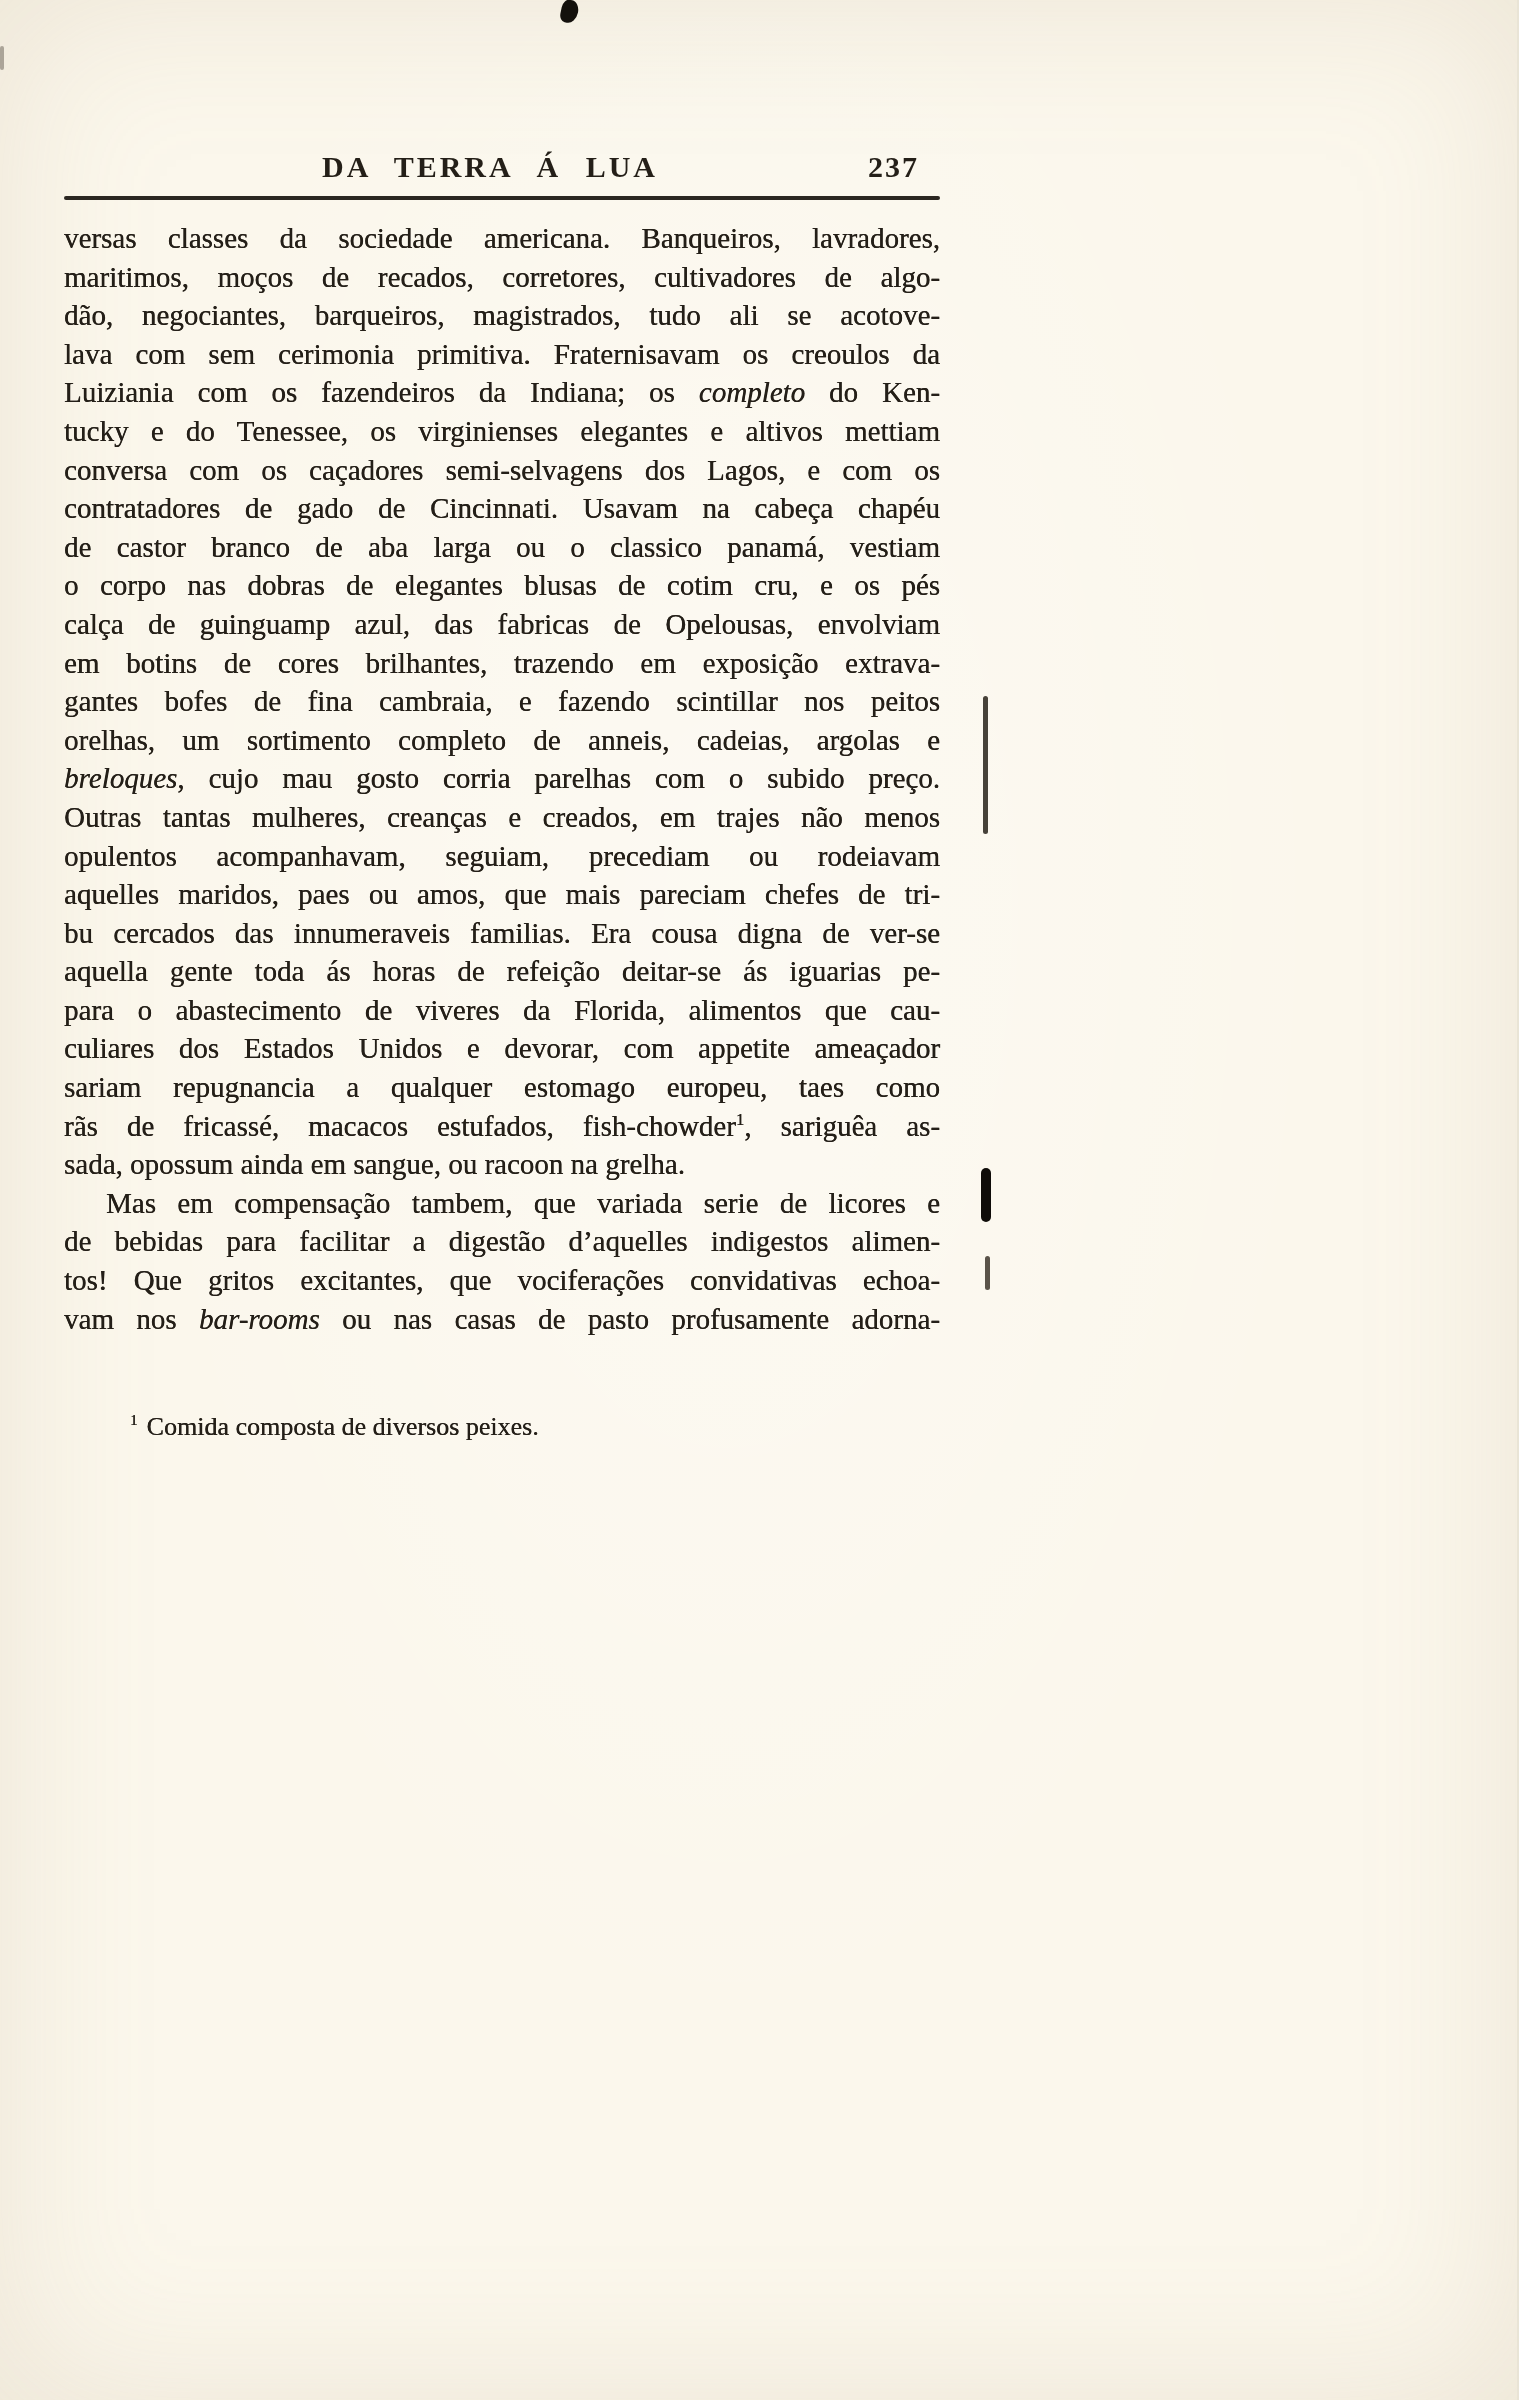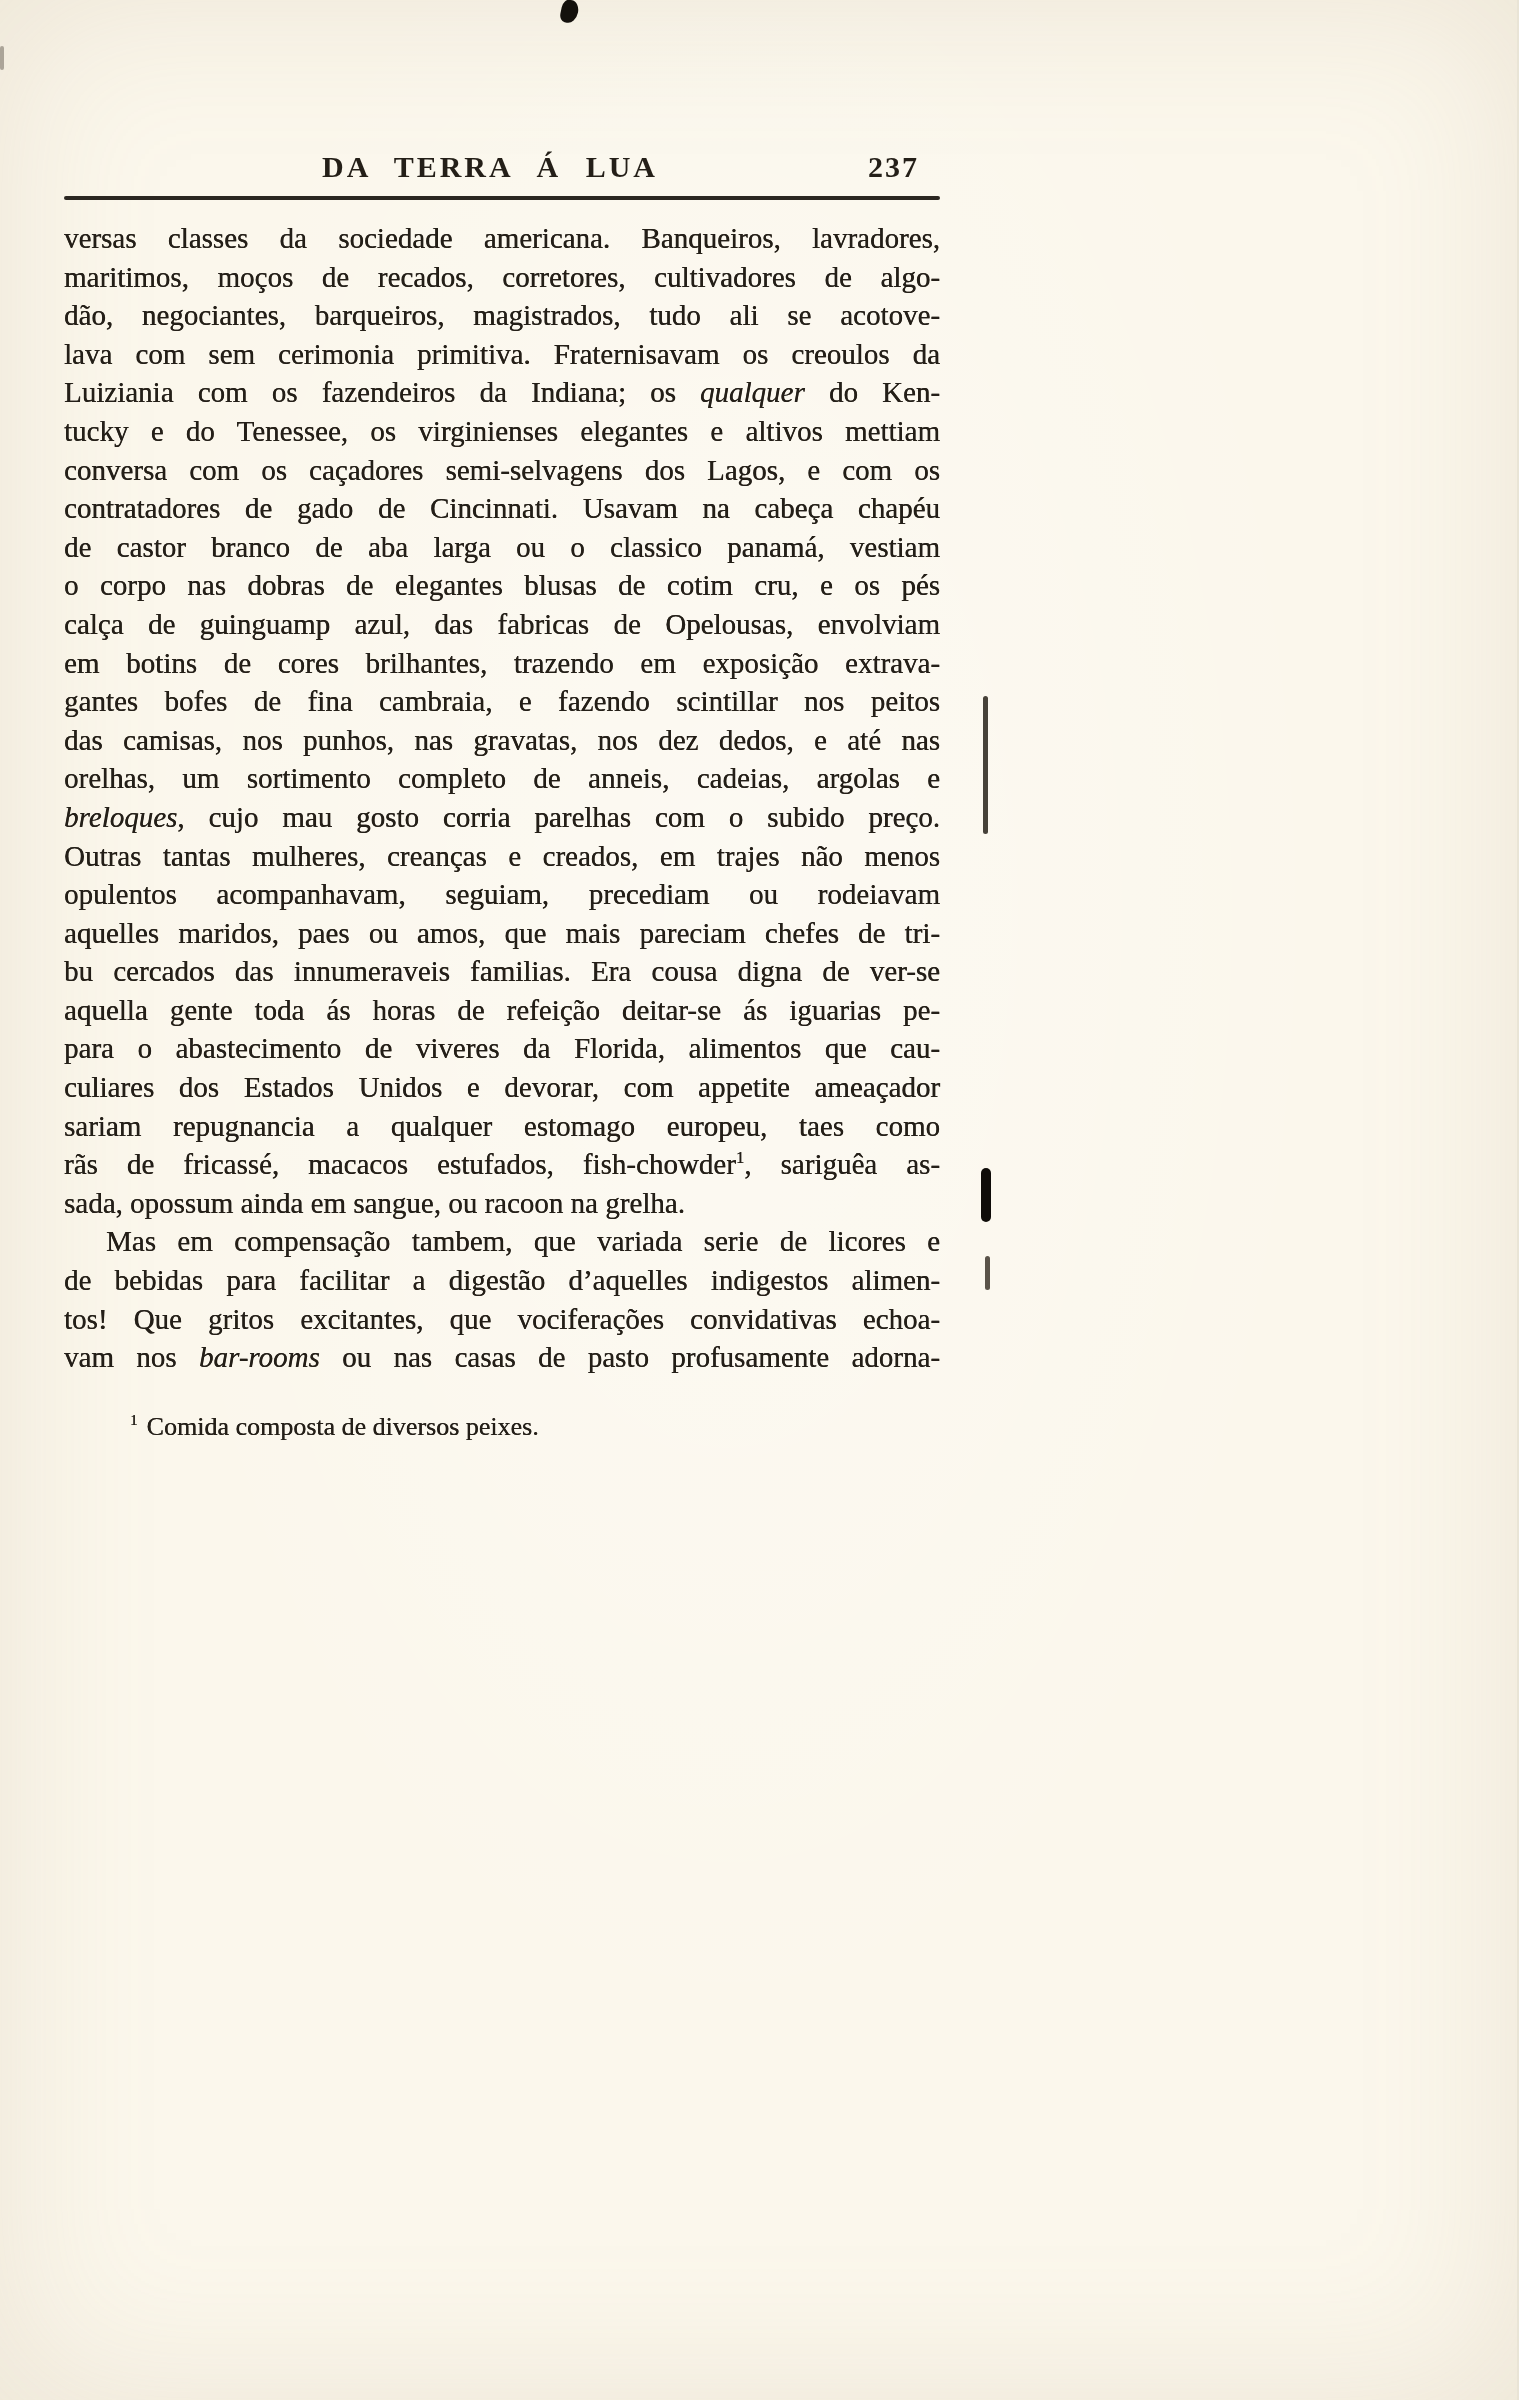--- a/index.html
+++ b/index.html
@@ -135,30 +135,29 @@
 
   <div class="running-head-title">DA TERRA Á LUA</div>
   <div class="running-head-page">237</div>
   <div class="head-rule"></div>
 
   <div class="body-text">
       <div class="line"><span>versas classes da sociedade americana. Banqueiros, lavradores,</span></div>
       <div class="line"><span>maritimos, moços de recados, corretores, cultivadores de algo-</span></div>
       <div class="line"><span>dão, negociantes, barqueiros, magistrados, tudo ali se acotove-</span></div>
       <div class="line"><span>lava com sem cerimonia primitiva. Fraternisavam os creoulos da</span></div>
-      <div class="line"><span>Luiziania com os fazendeiros da Indiana; os </span><span class="it">qualquer</span><span> do Ken-</span></div>
+      <div class="line"><span>Luiziania com os fazendeiros da Indiana; os </span><span class="it">completo</span><span> do Ken-</span></div>
       <div class="line"><span>tucky e do Tenessee, os virginienses elegantes e altivos mettiam</span></div>
       <div class="line"><span>conversa com os caçadores semi-selvagens dos Lagos, e com os</span></div>
       <div class="line"><span>contratadores de gado de Cincinnati. Usavam na cabeça chapéu</span></div>
       <div class="line"><span>de castor branco de aba larga ou o classico panamá, vestiam</span></div>
       <div class="line"><span>o corpo nas dobras de elegantes blusas de cotim cru, e os pés</span></div>
       <div class="line"><span>calça de guinguamp azul, das fabricas de Opelousas, envolviam</span></div>
       <div class="line"><span>em botins de cores brilhantes, trazendo em exposição extrava-</span></div>
       <div class="line"><span>gantes bofes de fina cambraia, e fazendo scintillar nos peitos</span></div>
-      <div class="line"><span>das camisas, nos punhos, nas gravatas, nos dez dedos, e até nas</span></div>
       <div class="line"><span>orelhas, um sortimento completo de anneis, cadeias, argolas e</span></div>
       <div class="line"><span class="it">breloques</span><span>, cujo mau gosto corria parelhas com o subido preço.</span></div>
       <div class="line"><span>Outras tantas mulheres, creanças e creados, em trajes não menos</span></div>
       <div class="line"><span>opulentos acompanhavam, seguiam, precediam ou rodeiavam</span></div>
       <div class="line"><span>aquelles maridos, paes ou amos, que mais pareciam chefes de tri-</span></div>
       <div class="line"><span>bu cercados das innumeraveis familias. Era cousa digna de ver-se</span></div>
       <div class="line"><span>aquella gente toda ás horas de refeição deitar-se ás iguarias pe-</span></div>
       <div class="line"><span>para o abastecimento de viveres da Florida, alimentos que cau-</span></div>
       <div class="line"><span>culiares dos Estados Unidos e devorar, com appetite ameaçador</span></div>
       <div class="line"><span>sariam repugnancia a qualquer estomago europeu, taes como</span></div>

